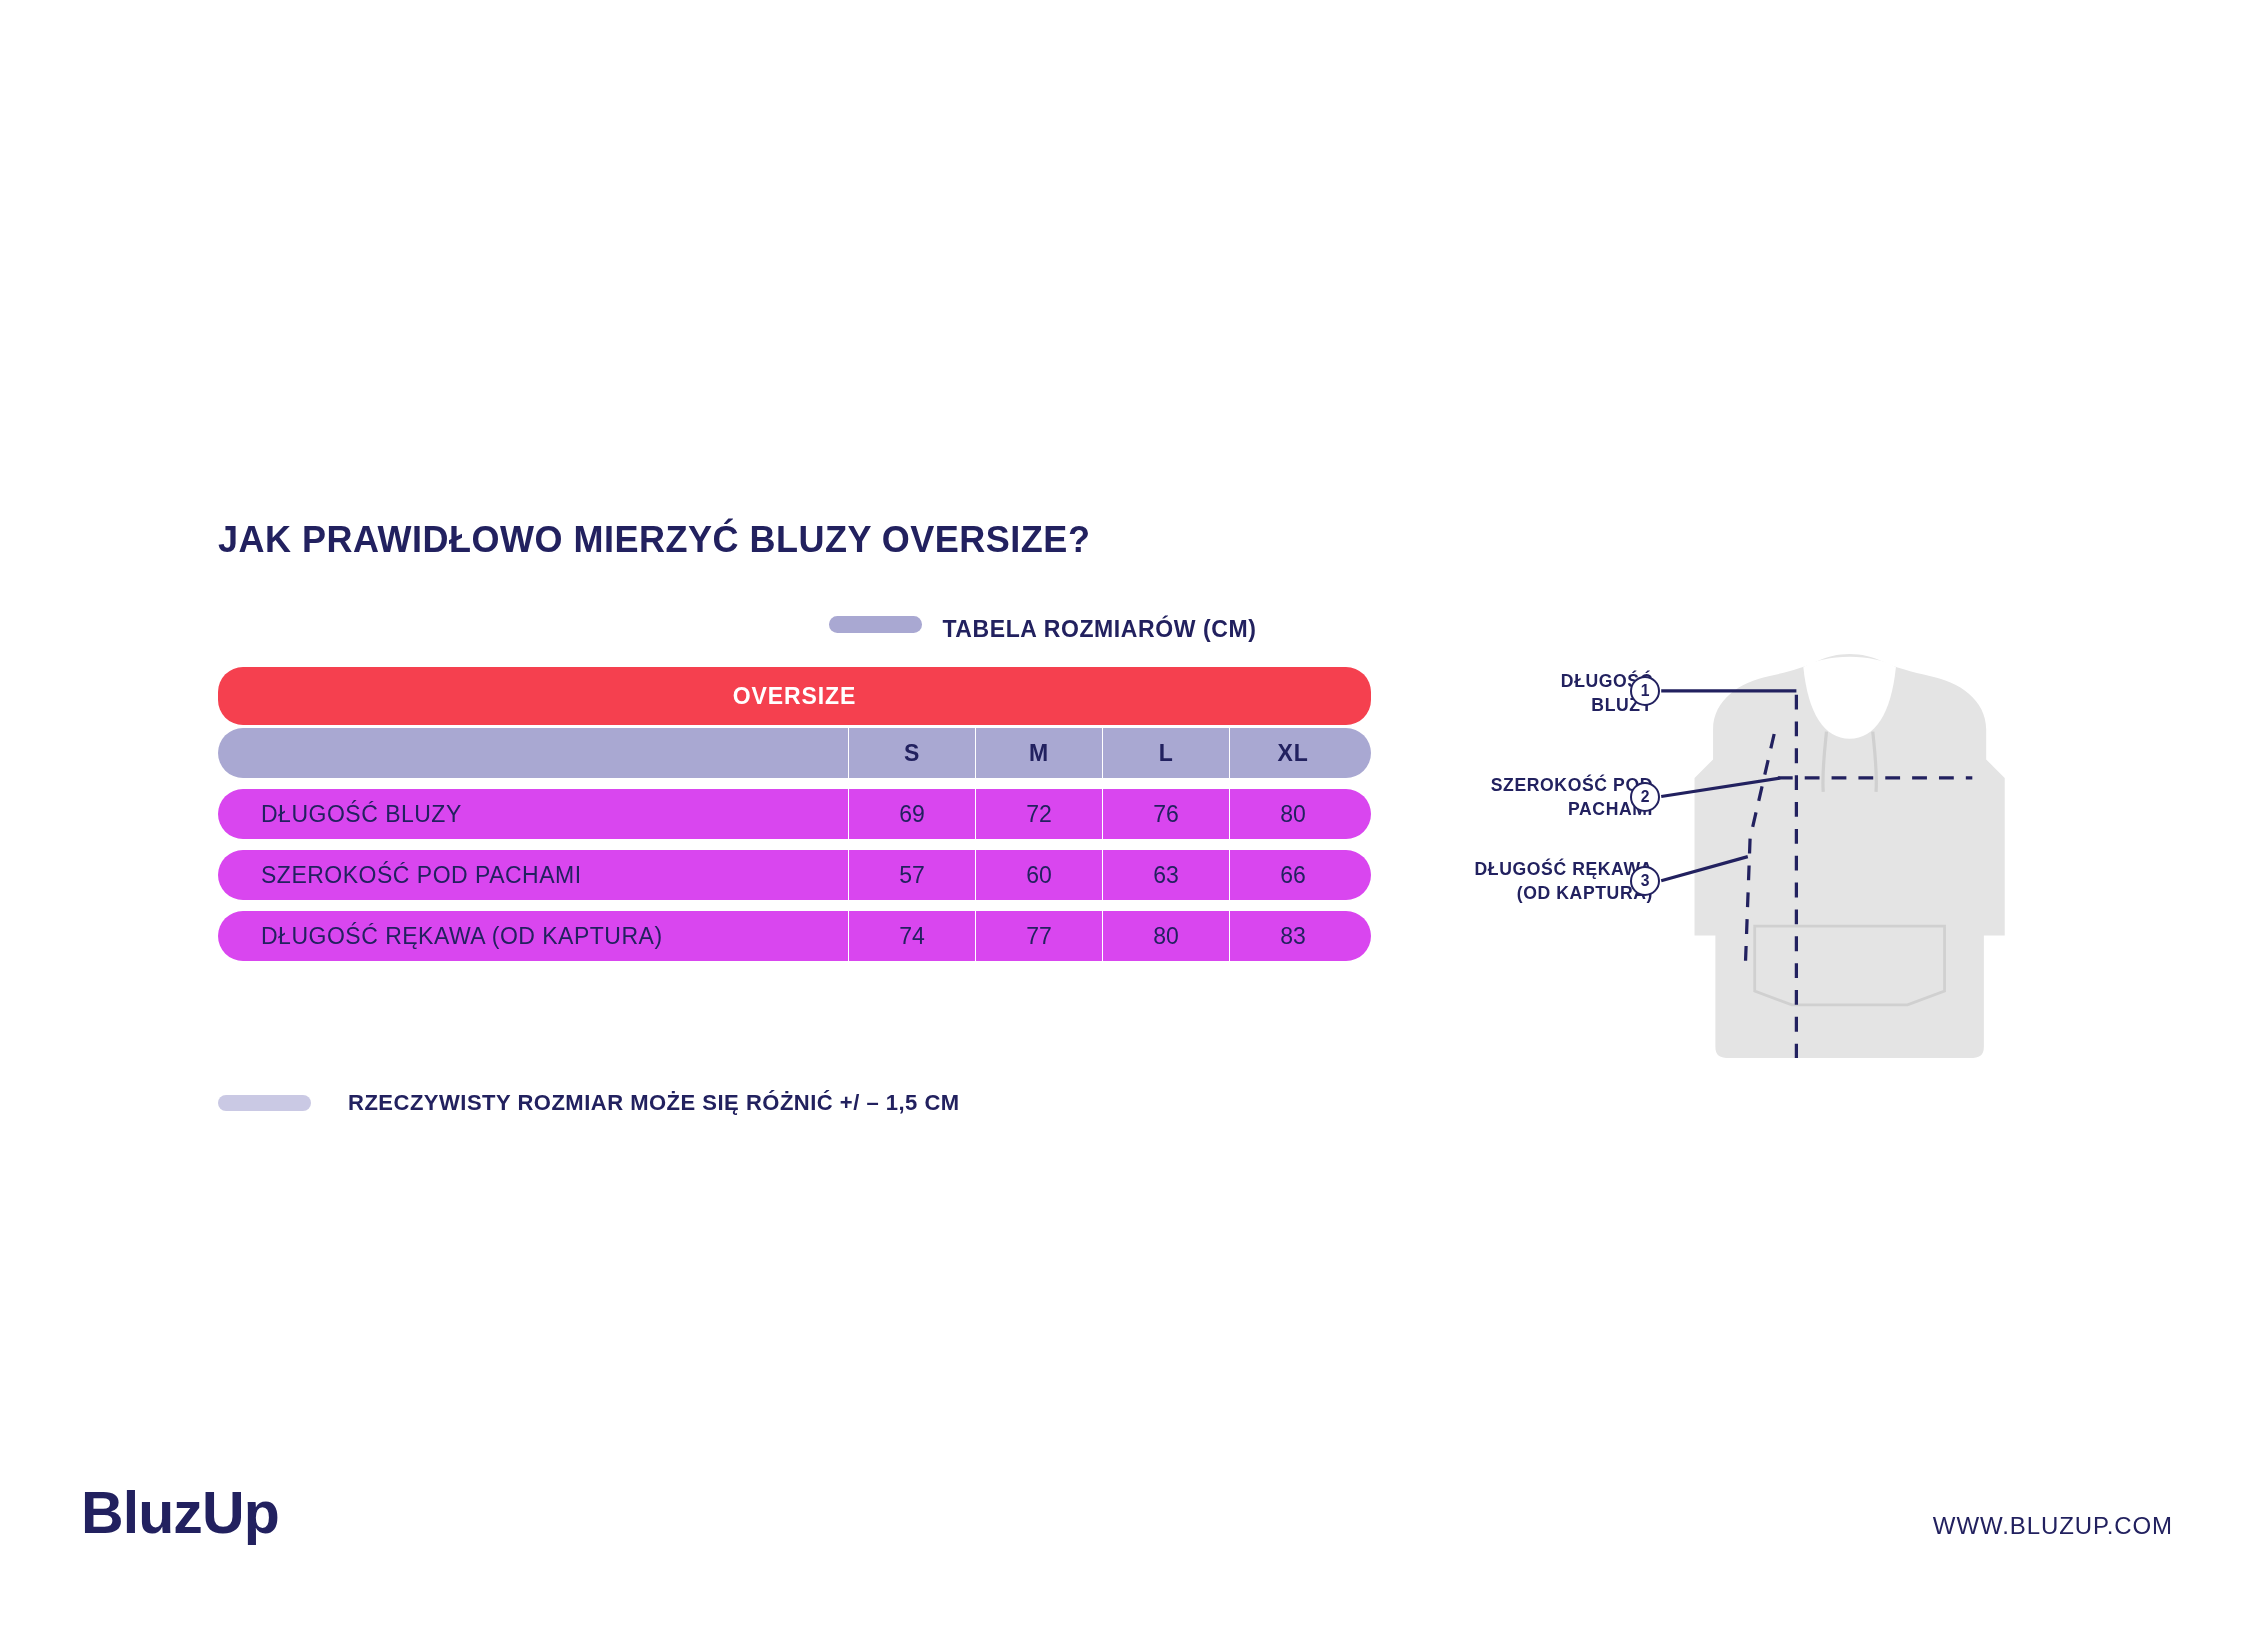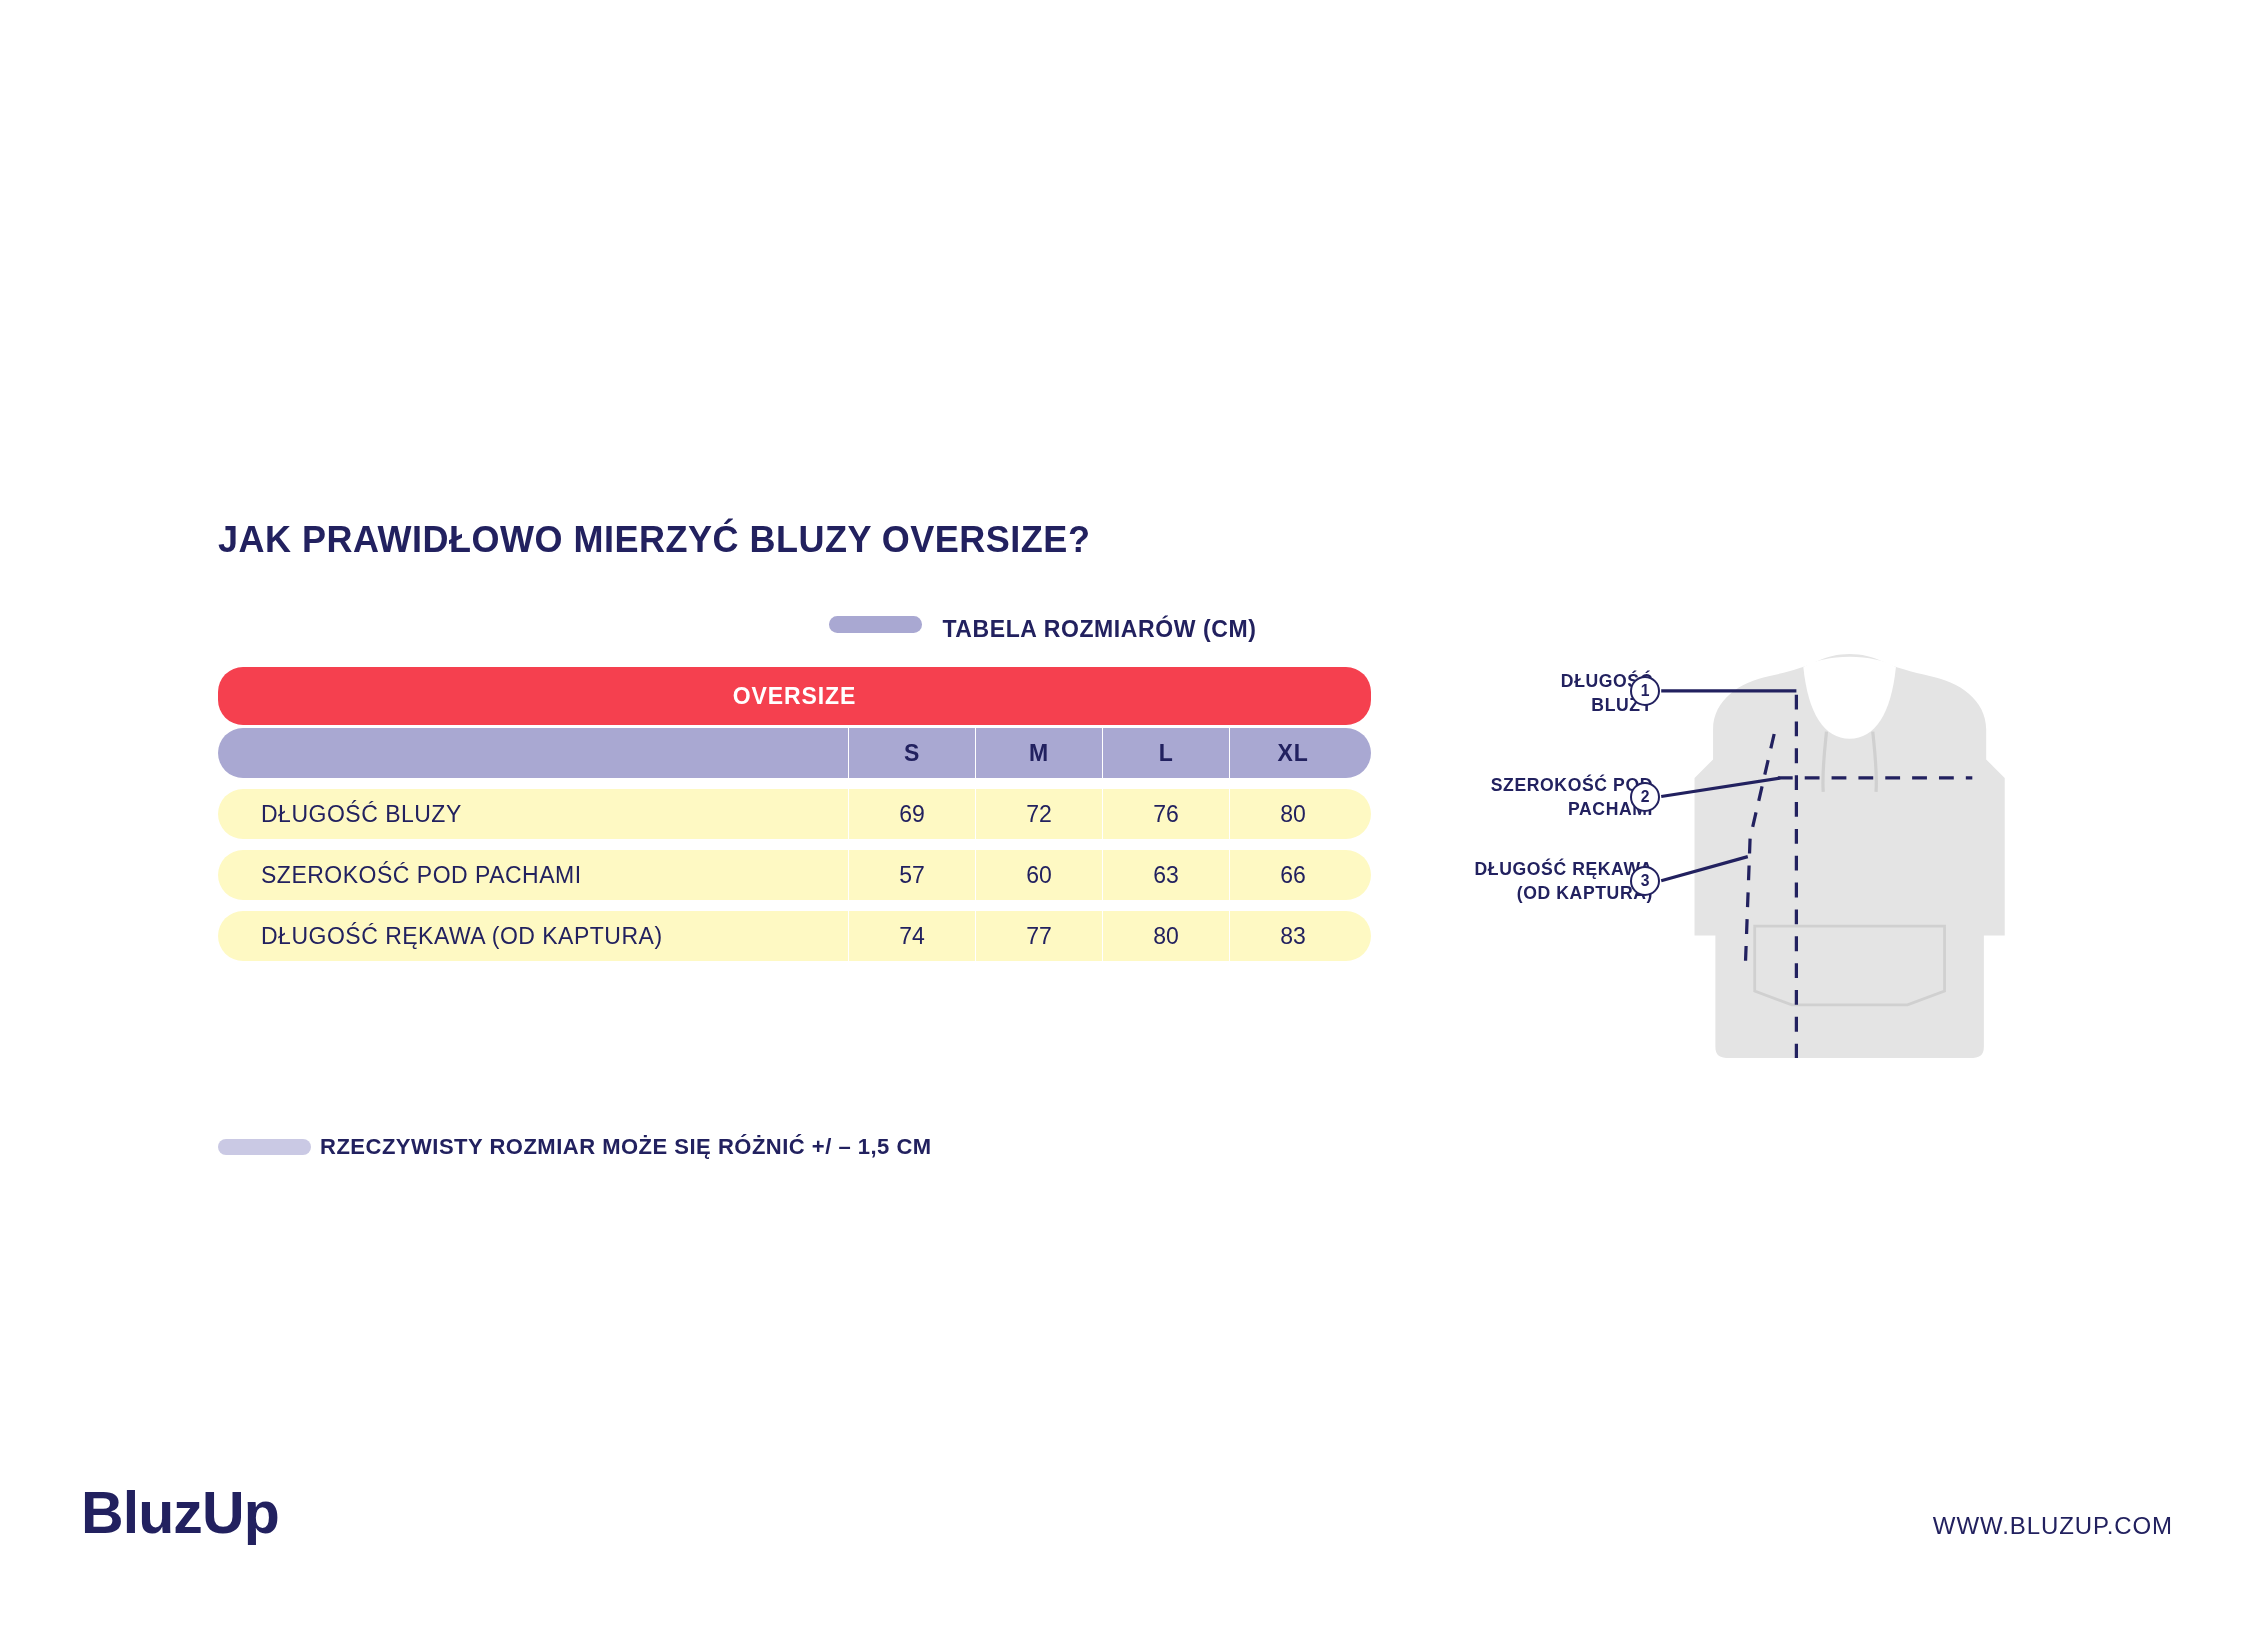--- a/index.html
+++ b/index.html
@@ -79,21 +79,21 @@
     justify-content: center;
   }
   .row-wrap {
     display: flex;
     width: 1153px;
     height: 50px;
     border-radius: 25px;
     overflow: hidden;
   }
   .row-wrap.header { background: #a9a8d2; }
-  .row-wrap.body   { background: #fef9c3; }
+  .row-wrap.body   { background: #d946ef; }
 
   .cell-label {
     flex: 0 0 630px;
     display: flex;
     align-items: center;
     padding-left: 43px;
     box-sizing: border-box;
     font-size: 23px;
     letter-spacing: 0.5px;
     color: #22215f;
@@ -117,22 +117,21 @@
     border: none;
   }
 
   
   #legend-bottom {
     position: absolute;
     left: 218px;
     top: 1090px;
     display: flex;
     align-items: center;
-    gap: 9px;
-    margin-top: 44px;
+    gap: 37px;
   }
   #legend-bottom .pill-swatch { background: #cac9e4; }
   #legend-bottom-label {
     font-size: 22px;
     font-weight: bold;
     letter-spacing: 0.5px;
     color: #22215f;
     white-space: nowrap;
   }
 

